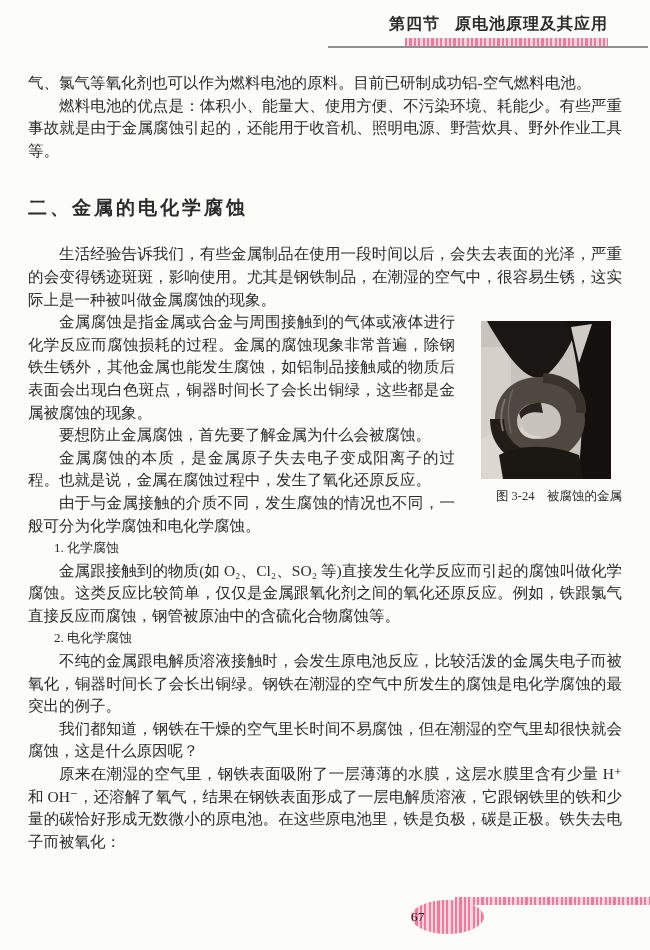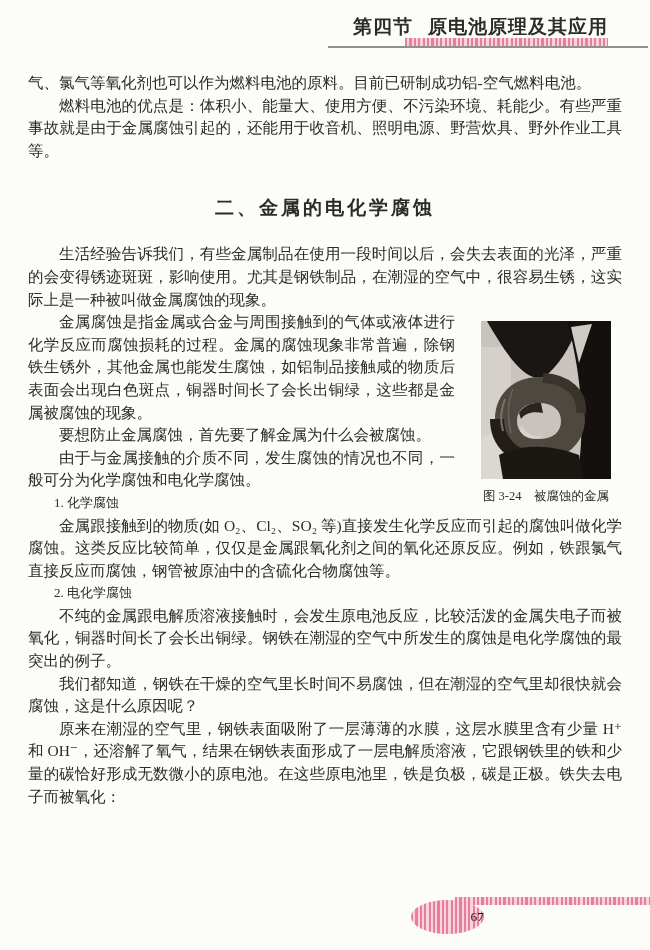--- a/index.html
+++ b/index.html
@@ -4,49 +4,49 @@
 <style>
   html,body{margin:0;padding:0;background:#ffffff;}
   .page{
     position:relative;width:650px;height:950px;overflow:hidden;
     background:#fcfcf9;color:#2b2b2b;
     font-family:"Liberation Serif","DejaVu Serif",serif;
   }
   
   .running-head{
     position:absolute;top:14px;left:0;width:608px;text-align:right;
-    font-weight:700;font-size:19px;letter-spacing:1px;white-space:nowrap;
+    font-weight:700;font-size:16px;letter-spacing:1px;white-space:nowrap;
   }
   .running-head .label{margin-right:15px;}
   .stripes{background:repeating-linear-gradient(90deg,#e87d9d 0 2.2px,#f9d3dd 2.2px 4.4px);}
   .head-stripes{position:absolute;top:38px;left:405px;width:203px;height:8px;}
   .head-rule{position:absolute;top:46px;left:328px;width:320px;height:1.5px;background:#909090;}
   
   .body-text{
     position:absolute;left:28px;top:52px;width:594px;
     font-size:15.5px;line-height:22.6px;text-align:justify;
   }
   .body-text p{margin:0;text-indent:2em;}
   .body-text p.continuation{text-indent:0;margin-top:20px;}
   h2.section-title{
-    margin:32px 0 22px;text-align:center;text-indent:0;
+    margin:32px 0 22px;text-align:left;text-indent:0;
     font-size:19px;font-weight:700;letter-spacing:3px;line-height:27px;
   }
   h3.sub-heading{margin:0;font-size:13px;font-weight:400;text-indent:2em;line-height:22.6px;}
   
-  figure.corrosion-figure{float:right;width:152px;margin:10px 0 6px 15px;text-align:center;}
+  figure.corrosion-figure{float:right;width:152px;margin:10px 0 6px 15px;text-align:right;}
   figure.corrosion-figure svg{display:block;margin:0 auto;width:130px;height:158px;}
   figure.corrosion-figure figcaption{
     font-size:12.5px;margin-top:6px;white-space:nowrap;text-indent:0;color:#2b2b2b;
   }
   
   .page-num-bar{position:absolute;top:897px;left:455px;width:195px;height:8px;z-index:1;}
   .page-num-ellipse{
     position:absolute;top:900px;left:411px;width:73px;height:34px;border-radius:50%;
-    display:flex;align-items:center;justify-content:flex-end;z-index:2;
+    display:flex;align-items:center;justify-content:flex-start;z-index:2;
   }
   .page-num-ellipse span{font-size:13.5px;color:#222;}
 </style>
 </head>
 <body>
 
 <div class="page">
 
   <div class="running-head">
     <span class="label">第四节</span><span>原电池原理及其应用</span>
@@ -79,20 +79,21 @@
         <path d="M24,78 C20,88 19,100 22,110" stroke="#7a736a" stroke-width="2" fill="none"></path>
         <path d="M32,68 C27,80 26,96 30,112" stroke="#6b645c" stroke-width="1.5" fill="none"></path>
         <path d="M18,134 C42,122 72,124 98,134 L102,158 L22,158 Z" fill="#1b1713"></path>
         <path d="M40,104 C44,112 52,116 62,115 C54,120 44,118 39,110 Z" fill="#d8d4cd"></path>
       </svg>
       <figcaption>图 3-24　被腐蚀的金属</figcaption>
     </figure>
 
     <p>金属腐蚀是指金属或合金与周围接触到的气体或液体进行化学反应而腐蚀损耗的过程。金属的腐蚀现象非常普遍，除钢铁生锈外，其他金属也能发生腐蚀，如铝制品接触咸的物质后表面会出现白色斑点，铜器时间长了会长出铜绿，这些都是金属被腐蚀的现象。</p>
     <p>要想防止金属腐蚀，首先要了解金属为什么会被腐蚀。</p>
+    <p>金属腐蚀的本质，是金属原子失去电子变成阳离子的过程。也就是说，金属在腐蚀过程中，发生了氧化还原反应。</p>
     <p>由于与金属接触的介质不同，发生腐蚀的情况也不同，一般可分为化学腐蚀和电化学腐蚀。</p>
 
     <h3 class="sub-heading">1. 化学腐蚀</h3>
     <p>金属跟接触到的物质(如 O₂、Cl₂、SO₂ 等)直接发生化学反应而引起的腐蚀叫做化学腐蚀。这类反应比较简单，仅仅是金属跟氧化剂之间的氧化还原反应。例如，铁跟氯气直接反应而腐蚀，钢管被原油中的含硫化合物腐蚀等。</p>
 
     <h3 class="sub-heading">2. 电化学腐蚀</h3>
     <p>不纯的金属跟电解质溶液接触时，会发生原电池反应，比较活泼的金属失电子而被氧化，铜器时间长了会长出铜绿。钢铁在潮湿的空气中所发生的腐蚀是电化学腐蚀的最突出的例子。</p>
     <p>我们都知道，钢铁在干燥的空气里长时间不易腐蚀，但在潮湿的空气里却很快就会腐蚀，这是什么原因呢？</p>
     <p>原来在潮湿的空气里，钢铁表面吸附了一层薄薄的水膜，这层水膜里含有少量 H⁺ 和 OH⁻，还溶解了氧气，结果在钢铁表面形成了一层电解质溶液，它跟钢铁里的铁和少量的碳恰好形成无数微小的原电池。在这些原电池里，铁是负极，碳是正极。铁失去电子而被氧化：</p>
   </div>

